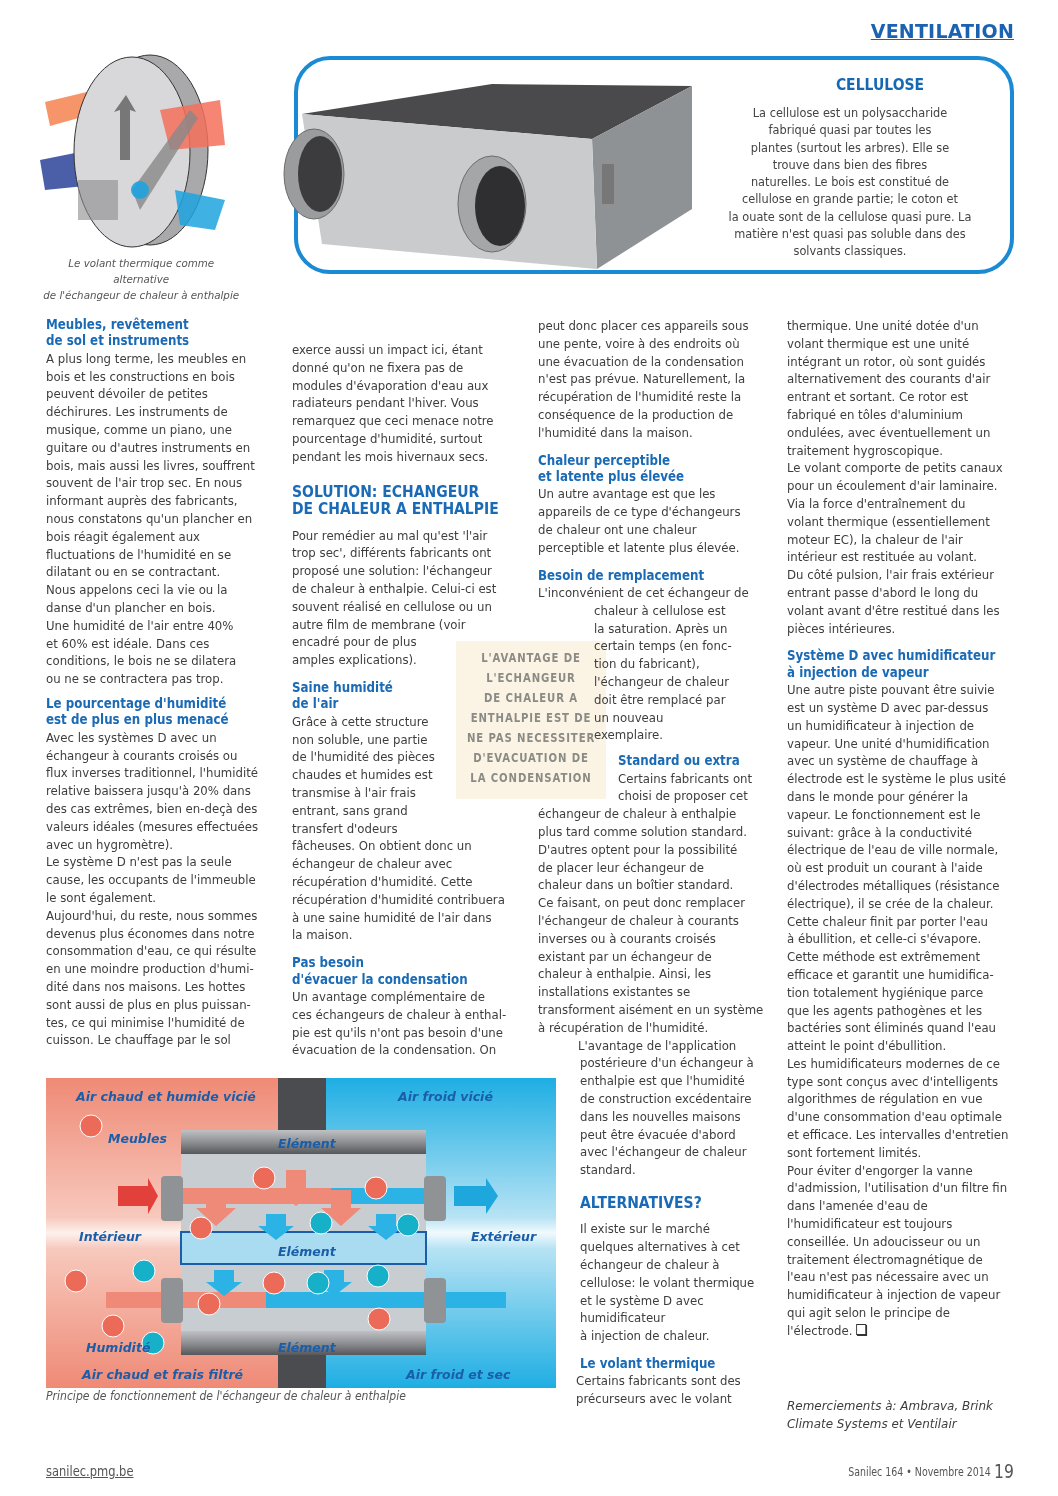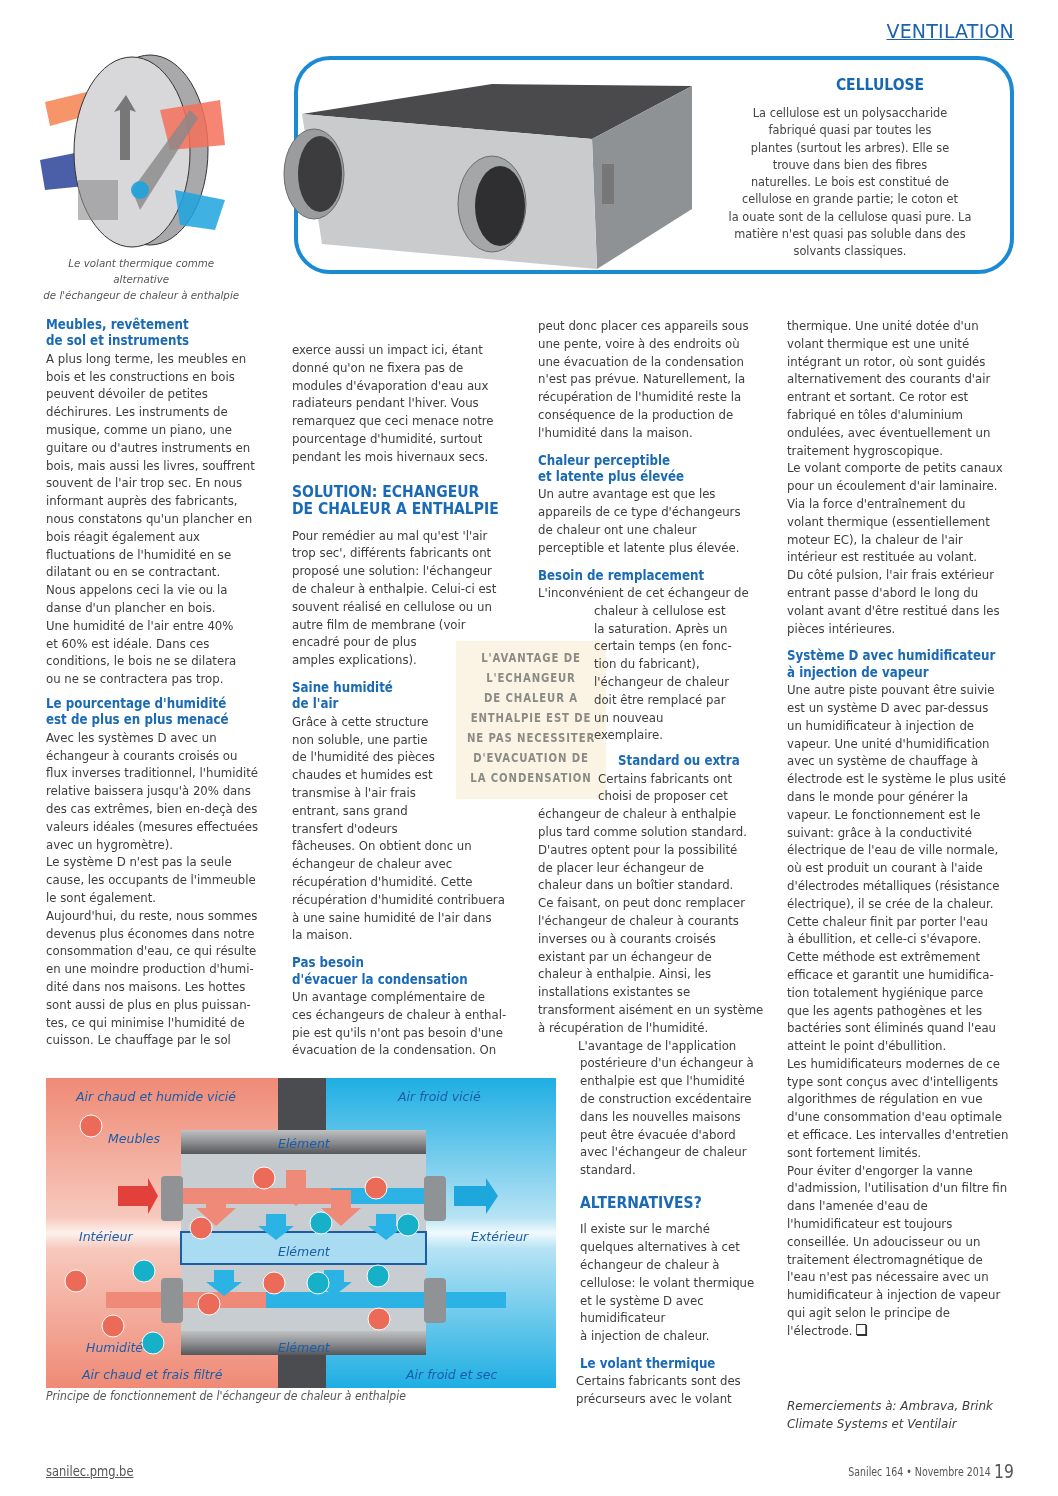--- a/index.html
+++ b/index.html
@@ -1,19 +1,19 @@
 <!DOCTYPE html>
 <html><head>
 <meta charset="utf-8">
 <style>
   html, body { margin:0; padding:0; background:#ffffff; }
   body { width:1058px; height:1496px; position:relative; overflow:hidden;
          font-family:"DejaVu Sans", sans-serif; color:#3a3a3a; }
   .abs { position:absolute; }
-  .section-label { right:44px; top:20px; font-size:19px; color:#1b63b0; text-decoration:underline; letter-spacing:0.2px; }
+  .section-label { right:44px; top:20px; font-size:19px; color:#1b63b0; text-decoration:underline; letter-spacing:0.2px;font-weight:bold; }
   
   .wheel { left:40px; top:40px; width:200px; height:210px; }
   .wheel-caption { left:40px; top:256px; width:220px; font-size:11.2px; font-style:italic; color:#555; line-height:16px; text-align:center; transform:scaleX(0.92); transform-origin:left; }
   
   .cbox { left:294px; top:56px; width:720px; height:218px; border:4px solid #1a8ad4; border-radius:36px; box-sizing:border-box; }
   .unit { left:262px; top:64px; width:440px; height:210px; }
   .cbox-title { left:780px; top:76px; width:200px; text-align:center; font-weight:bold; font-size:15.5px; color:#1668b2; transform:scaleX(0.9); }
   .cbox-body { left:690px; top:104px; width:320px; font-size:12.6px; line-height:17.3px; color:#444; text-align:center; transform:scaleX(0.9); transform-origin:center; }
   .cbox-body span { display:block; white-space:nowrap; }
   
@@ -25,21 +25,21 @@
   .c1 { left:46px; top:317px; width:235px; }
   .c2 { left:292px; top:317px; width:235px;margin-top:24px; }
   .c3 { left:538px; top:317px; width:235px; }
   .c4 { left:787px; top:317px; width:235px; }
   
   .quote { left:456px; top:641px; width:150px; height:158px; background:#fbf4e4; }
   .quote-text { left:456px; top:648px; width:150px; text-align:center; font-weight:bold; font-size:11.5px; line-height:20px; color:#8a8a86; letter-spacing:1px; transform:scaleX(0.88); }
   
   .diagram { left:46px; top:1078px; width:510px; height:310px; }
   .diag-caption { left:46px; top:1389px; font-size:11.8px; font-style:italic; color:#555; white-space:nowrap; transform:scaleX(0.92); transform-origin:left; }
-  .dlabel { position:absolute; font-weight:normal; font-style:italic; color:#1a5ea9; font-size:12.5px; white-space:nowrap; }
+  .dlabel { position:absolute; font-weight:bold; font-style:italic; color:#1a5ea9; font-size:12.5px; white-space:nowrap; }
   .footer-left { left:46px; top:1463px; font-size:14px; color:#555; text-decoration:underline; transform:scaleX(0.82); transform-origin:left; }
   .footer-right { right:44px; top:1460px; font-size:11.5px; color:#555; white-space:nowrap; transform:scaleX(0.82); transform-origin:right; }
   .footer-right .pn { font-size:19px; margin-left:4px; vertical-align:-2px; }
   .thanks { left:787px; top:1397px; font-size:13px; line-height:17.8px; font-style:italic; color:#3d3d3d; transform:scaleX(0.92); transform-origin:left; }
   .thanks span { display:block; white-space:nowrap; }
   .endmark { display:inline-block; width:9px; height:9px; border:1.5px solid #333; margin-left:4px; box-shadow:1px 1px 0 #333; vertical-align:0; }
 </style>
 </head>
 <body>
 
@@ -244,21 +244,21 @@
       <span class="ln">tion du fabricant),</span>
       <span class="ln">l'échangeur de chaleur</span>
       <span class="ln">doit être remplacé par</span>
       <span class="ln">un nouveau</span>
       <span class="ln">exemplaire.</span>
     </p>
   <div style="height:9px"></div>
   <div style="margin-left:80px">
     <span class="h3">Standard ou extra</span>
   </div>
-  <p style="margin-left:60px">
+  <p style="margin-left:80px">
       <span class="ln">Certains fabricants ont</span>
       <span class="ln">choisi de proposer cet</span>
     </p>
   <p>
       <span class="ln">échangeur de chaleur à enthalpie</span>
       <span class="ln">plus tard comme solution standard.</span>
       <span class="ln">D'autres optent pour la possibilité</span>
       <span class="ln">de placer leur échangeur de</span>
       <span class="ln">chaleur dans un boîtier standard.</span>
       <span class="ln">Ce faisant, on peut donc remplacer</span>

